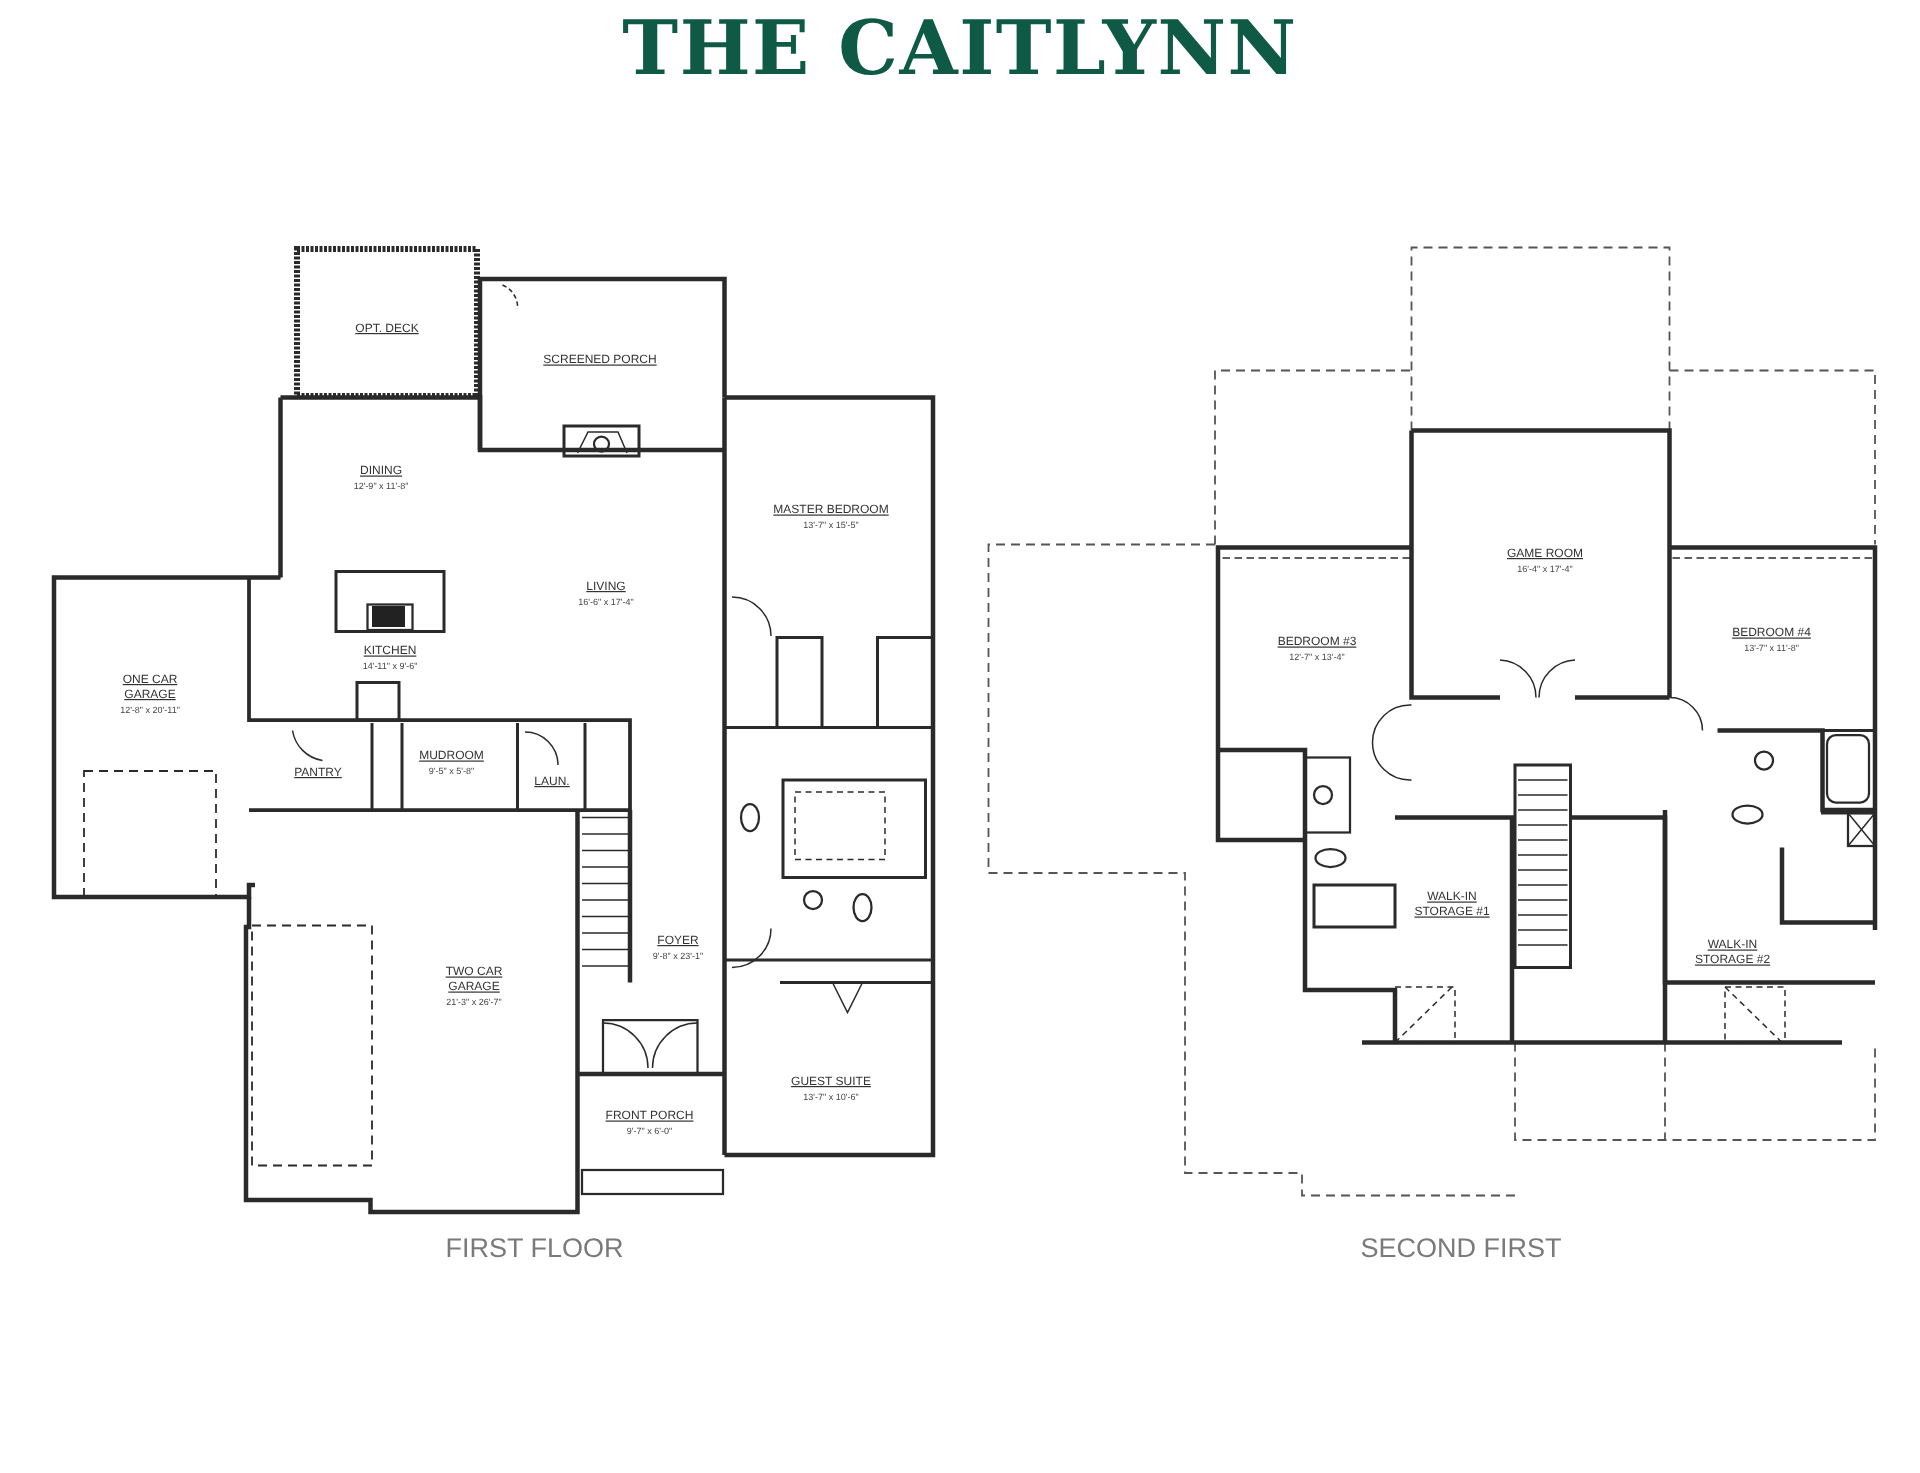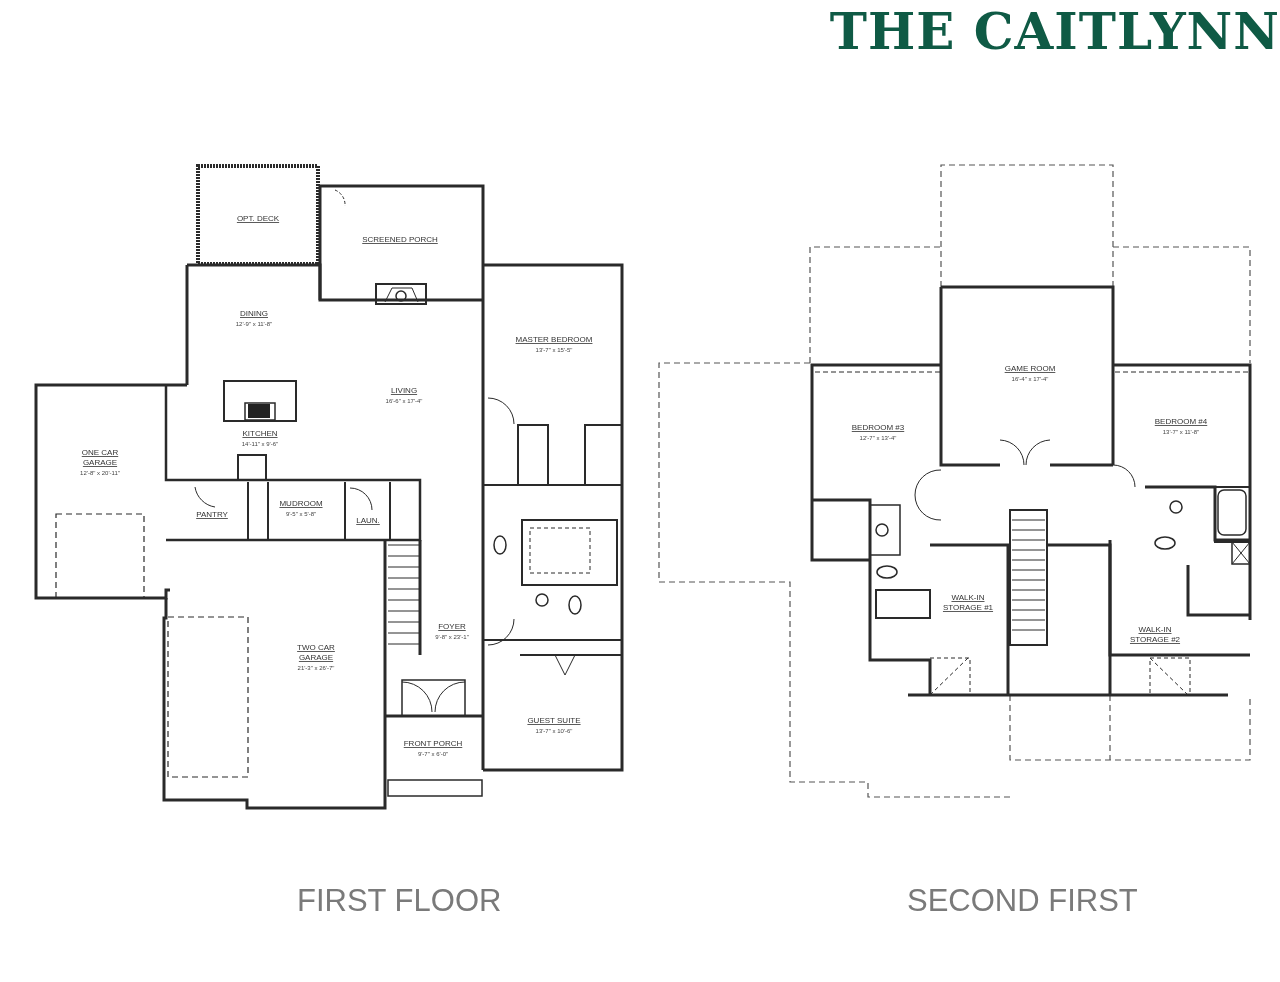--- a/index.html
+++ b/index.html
@@ -1,24 +1,24 @@
 <!DOCTYPE html>
 <html><head>
 <meta charset="utf-8">
 <style>
   html, body { margin: 0; padding: 0; background: #ffffff; }
   body { width: 1280px; height: 982px; position: relative; overflow: hidden; font-family: "Liberation Sans", sans-serif; }
   .title {
-    position: absolute; left: 0; top: 2px; width: 1280px; text-align: right;
+    position: absolute; left: 0; top: 2px; width: 1280px; text-align: center;
     font-family: "DejaVu Serif", "Liberation Serif", serif; font-weight: bold;
     font-size: 50px; letter-spacing: 1px; color: #0f5a45;
   }
   .floor-label {
-    position: absolute; top: 883px; font-family: "Liberation Sans", sans-serif;
-    font-size: 31px; color: #7a7a7a; letter-spacing: 0px;
+    position: absolute; top: 822px; font-family: "Liberation Sans", sans-serif;
+    font-size: 18px; color: #7a7a7a; letter-spacing: 0px;
   }
   svg.plan { position: absolute; left: 0; top: 0; }
   .room-label { font-family: "Liberation Sans", sans-serif; font-size: 8px; fill: #333; text-decoration: underline; }
   .room-dim { font-family: "Liberation Sans", sans-serif; font-size: 6px; fill: #444; }
 </style>
 </head>
 <body>
 
 <div class="title">THE CAITLYNN</div>
 

